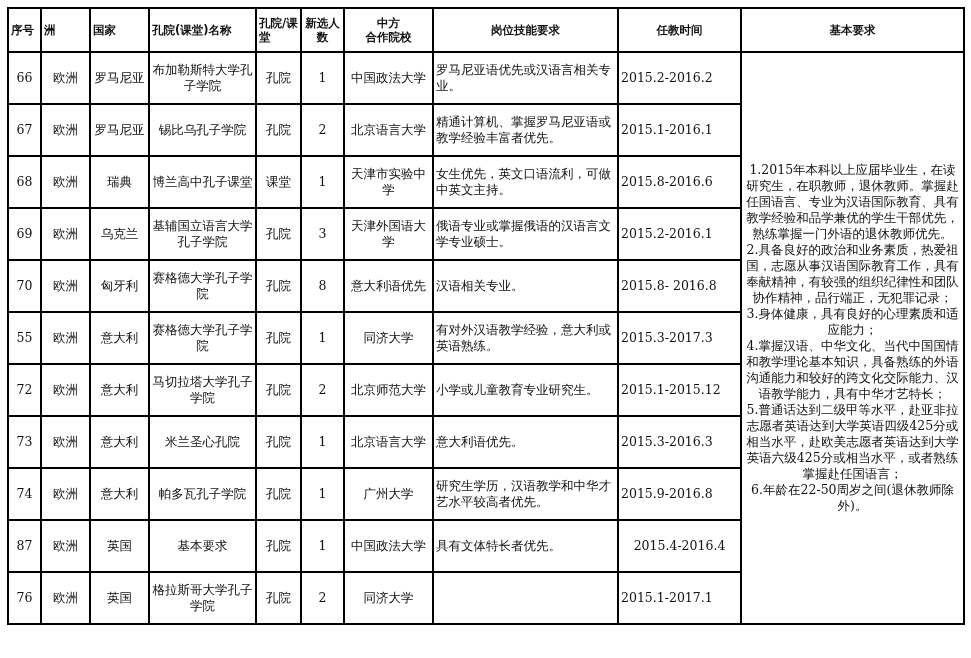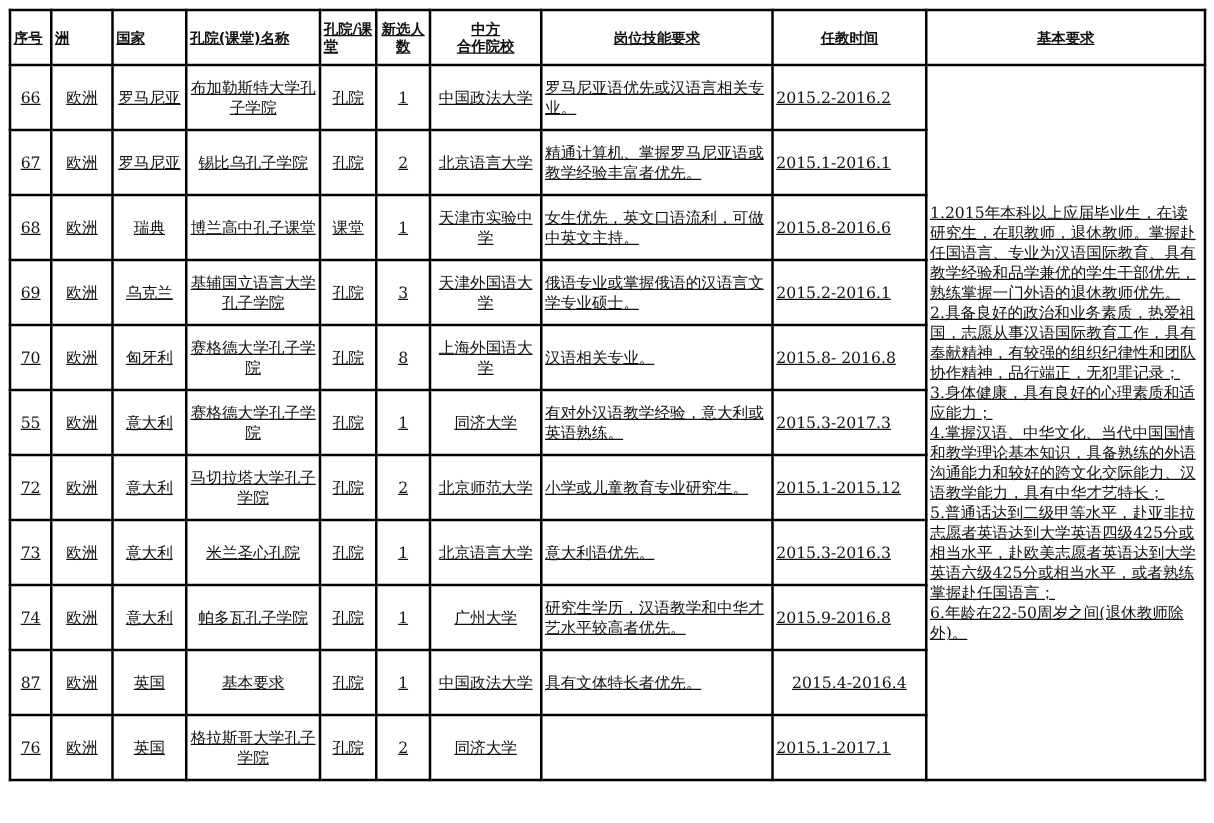--- a/index.html
+++ b/index.html
@@ -1,30 +1,30 @@
 <!DOCTYPE html>
 <html><head>
 <meta charset="utf-8">
 <style>
   html, body { margin: 0; padding: 0; background: #ffffff; }
   body { width: 971px; height: 658px; position: relative; overflow: hidden;
          font-family: "DejaVu Serif", "Liberation Serif", serif; color: #111; }
-  table.grid { position: absolute; left: 7px; top: 7px; border-collapse: collapse; table-layout: fixed; text-decoration: underline; }
+  table.grid { position: absolute; left: 7px; top: 7px; border-collapse: collapse; table-layout: fixed; }
   table.grid td, table.grid th {
     border: 2px solid #000; padding: 0 2px; overflow: hidden;
     font-size: 12.5px; line-height: 16px; vertical-align: middle;
   }
   table.grid th { font-family: "DejaVu Sans", "Liberation Sans", sans-serif; font-weight: bold; font-size: 11.5px; line-height: 14px; }
   th.l { text-align: left; }
   th.c { text-align: center; margin-left: 24px; }
   td.c { text-align: center; }
   td.l { text-align: left; }
   tr.head { height: 44px; }
   tr.row { height: 52px; }
-  td.basic { vertical-align: middle; font-size: 11.8px; line-height: 16.2px; text-align: left; padding: 0 2px 0 3px; }
+  td.basic { vertical-align: middle; font-size: 11.8px; line-height: 16.2px; text-align: center; padding: 0 2px 0 3px; }
   td.time { font-family: "DejaVu Serif", serif; font-size: 12px; border-radius: 20px; }
 </style>
 </head>
 <body>
 
 <table class="grid">
   <colgroup>
     <col style="width:33px">
       <col style="width:49px">
       <col style="width:59px">
@@ -102,21 +102,21 @@
       <td class="l">俄语专业或掌握俄语的汉语言文学专业硕士。</td>
       <td class="l time">2015.2-2016.1</td>
     </tr>
     <tr class="row">
       <td class="c">70</td>
       <td class="c">欧洲</td>
       <td class="c">匈牙利</td>
       <td class="c">赛格德大学孔子学院</td>
       <td class="c">孔院</td>
       <td class="c">8</td>
-      <td class="c">上海外国语大学</td>
+      <td class="c">意大利语优先</td>
       <td class="l">汉语相关专业。</td>
       <td class="l time">2015.8- 2016.8</td>
     </tr>
     <tr class="row">
       <td class="c">55</td>
       <td class="c">欧洲</td>
       <td class="c">意大利</td>
       <td class="c">赛格德大学孔子学院</td>
       <td class="c">孔院</td>
       <td class="c">1</td>

